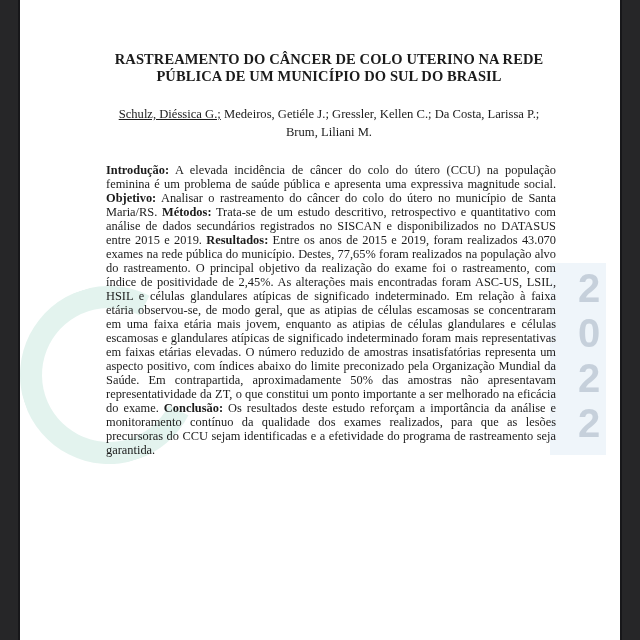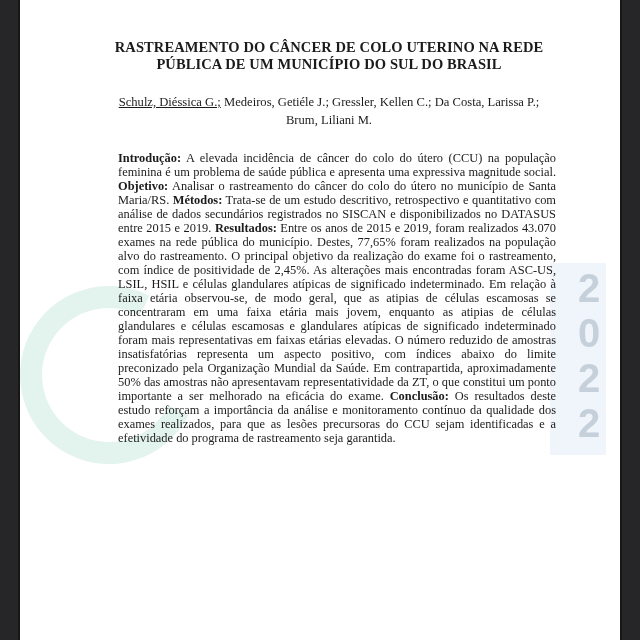--- a/index.html
+++ b/index.html
@@ -61,41 +61,41 @@
     font-weight: bold;
     font-size: 40px;
     line-height: 45px;
     color: #c6d0db;
     letter-spacing: 0;
   }
   .wm-year span { display: block; }
   .content {
     position: absolute;
     left: 82px;
-    top: 0;
+    top: 12px;
     width: 454px;
     color: #1b1b1b;
   }
   .title {
     margin: 39px 0 0 0;
     font-size: 14.5px;
     font-weight: bold;
     text-align: center;
     line-height: 17px;
     letter-spacing: 0.1px;
   }
   .authors {
     margin: 20px 0 8px 0;
     font-size: 12.6px;
     text-align: center;
     line-height: 18px;
   }
   .authors .u { text-decoration: underline; }
   .abstract {
-    margin: 22px 0 0 16px;
+    margin: 22px 0 0 4px;
     font-size: 12.4px;
     line-height: 14px;
     text-align: justify;
   }
   .keywords {
     margin: 26px 0 0 0;
     font-size: 12.4px;
     line-height: 14px;
     text-align: justify;
   }

